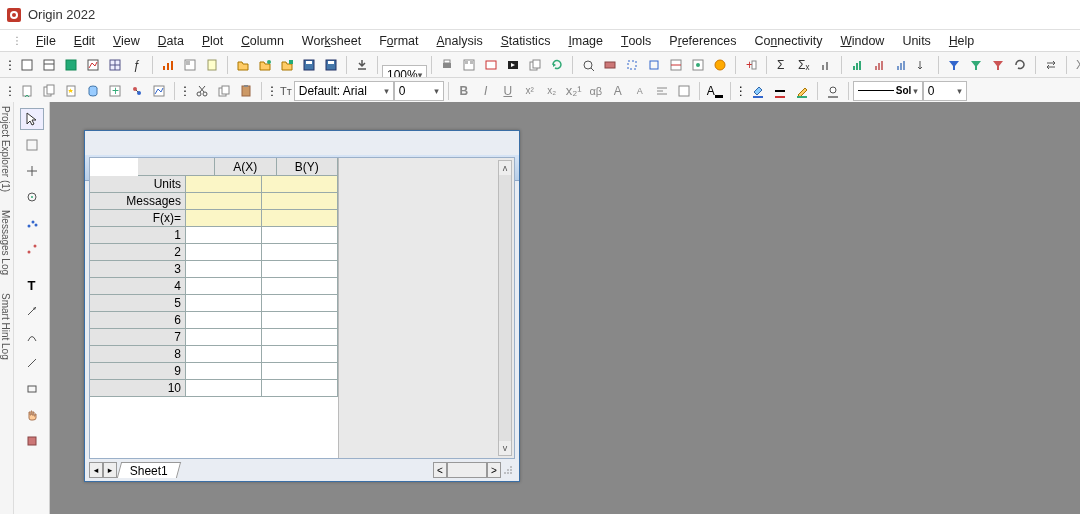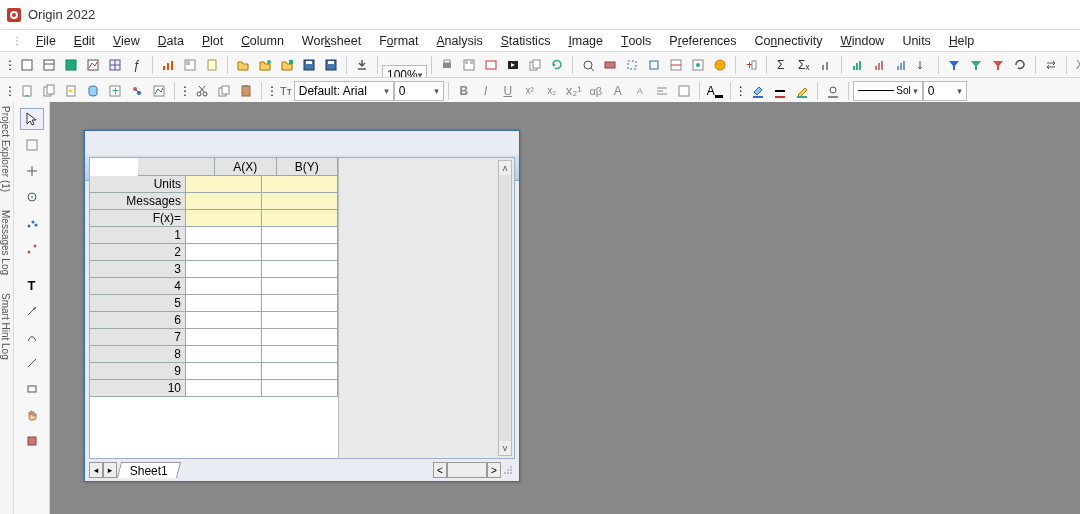--- a/index.html
+++ b/index.html
@@ -510,21 +510,21 @@
   <div class="sep"></div>
   <div class="tbbtn">
       <svg width="14" height="14">
         <circle cx="7" cy="6" r="3" fill="#fff" stroke="#555"></circle>
         <rect x="2" y="12" width="10" height="2" fill="#888"></rect>
       </svg>
     </div>
   <div class="sep"></div>
   <div class="stylebox">
       <span class="line"></span>
-      <span style="font-size:10px;">Sol</span>
+      <span style="font-size:10px;font-weight:bold;">Sol</span>
     </div>
   <div class="sizebox" style="width:44px;">
       <span>0</span>
     </div>
 </div>
 
 <div class="leftstrip">
   <div class="leftlabel">Project Explorer (1)</div>
   <div style="height:10px;"></div>
   <div class="leftlabel">Messages Log</div>

